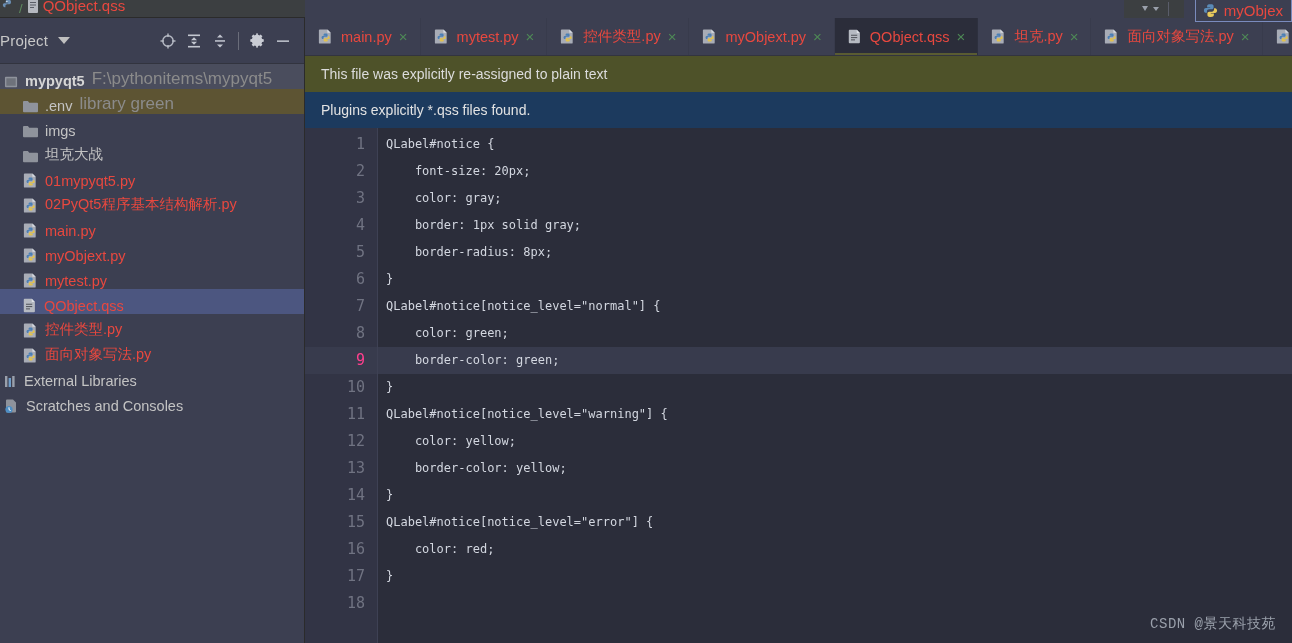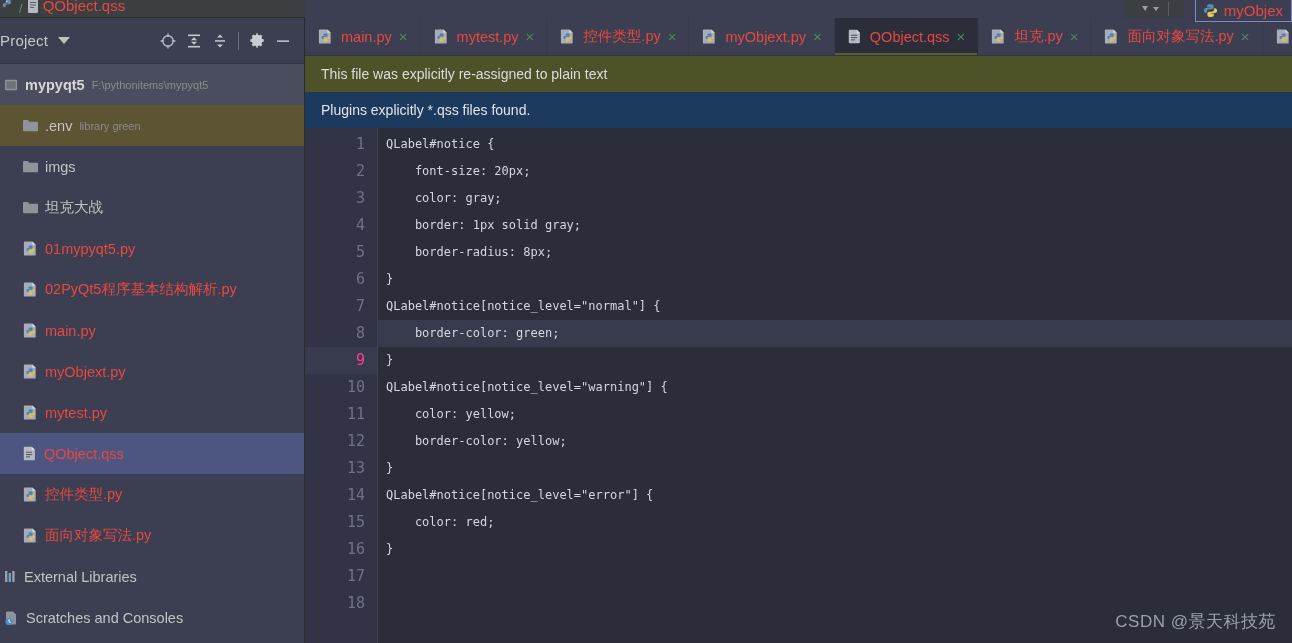--- a/index.html
+++ b/index.html
@@ -48,25 +48,25 @@
     border-left: 6px solid transparent; border-right: 6px solid transparent;
     border-top: 7px solid #c0c0c0;
   }
   .hdr-spacer { flex: 1; }
   .tb-btn { width: 26px; height: 26px; display: flex; align-items: center; justify-content: center; }
   .vsep { width: 1px; height: 18px; background: #6a6d7a; margin: 0 5px; }
 
   
   .tree { padding-top: 0px; }
   .tree-row {
-    height: 41px; display: flex; align-items: center;
+    height: 25px; display: flex; align-items: flex-end;
     padding-left: 4px; white-space: nowrap; overflow: hidden;
   }
   .tree-row .lbl { font-size: 14.5px; }
-  .tree-row .sub { font-size: 11px; color: #8b8b8b; margin-left: 7px; }
+  .tree-row .sub { font-size: 17px; color: #8b8b8b; margin-left: 7px; }
   .ind1 { padding-left: 4px; }
   .ind2 { padding-left: 22px; }
   .row-root { background: #4a4d5d; }
   .row-env  { background: #5d5433; }
   .row-sel  { background: #4c5680; }
   .lbl-bold { font-weight: bold; color: #d6d6d6; }
   .lbl-plain { color: #c3c3c3; }
   .lbl-red { color: #e8483f; }
   .ic { margin-right: 6px; display: inline-flex; flex: 0 0 auto; }
 
@@ -130,22 +130,22 @@
   }
   .drag-preview .dname { color: #e8483f; font-size: 15px; white-space: nowrap; }
   .mini-tool {
     position: absolute; right: 108px; top: 0px; width: 60px; height: 18px;
     background: #3c3f41; display: flex; align-items: center; justify-content: center; gap: 6px;
   }
 
   
   .watermark {
     position: absolute; right: 16px; bottom: 10px;
-    color: #9aa0ab; font-size: 17px; letter-spacing: .5px;
-    font-family: Liberation Sans, sans-serif;
+    color: #9aa0ab; font-size: 14px; letter-spacing: .5px;
+    font-family: Liberation Mono, monospace;
   }
 
   svg { display: block; }
 </style>
 </head>
 <body>
 
 <div id="app">
 
   <div class="breadcrumb-strip">
@@ -534,20 +534,21 @@
           <div class="gnum">18</div>
         </div>
       <div class="codecol">
           <div class="cline">QLabel#notice {</div>
           <div class="cline">    font-size: 20px;</div>
           <div class="cline">    color: gray;</div>
           <div class="cline">    border: 1px solid gray;</div>
           <div class="cline">    border-radius: 8px;</div>
           <div class="cline">}</div>
           <div class="cline">QLabel#notice[notice_level="normal"] {</div>
+          <div class="cline">    color: green;</div>
           <div class="cline cur">    border-color: green;</div>
           <div class="cline">}</div>
           <div class="cline">QLabel#notice[notice_level="warning"] {</div>
           <div class="cline">    color: yellow;</div>
           <div class="cline">    border-color: yellow;</div>
           <div class="cline">}</div>
           <div class="cline">QLabel#notice[notice_level="error"] {</div>
           <div class="cline">    color: red;</div>
           <div class="cline">}</div>
         </div>

